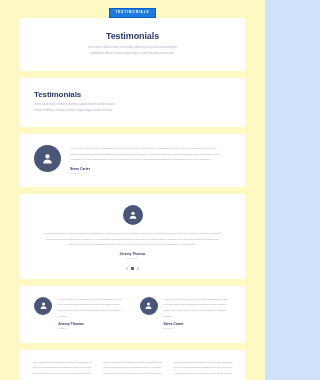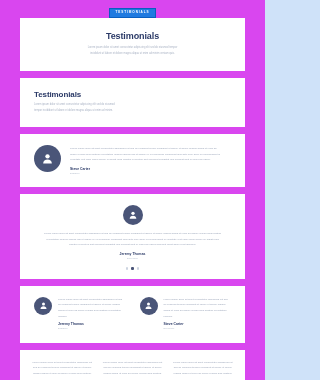--- a/index.html
+++ b/index.html
@@ -10,21 +10,21 @@
     width: 265px;
     height: 380px;
     background: #cfe2f9;
     font-family: "Liberation Sans", sans-serif;
     overflow: hidden;
   }
   .page {
     width: 265px;
     height: 380px;
     position: relative;
-    background: #d946ef;
+    background: #fef9c3;
     box-sizing: border-box;
   }
 
   
   .badge-wrap {
     width: 100%;
     display: flex;
     justify-content: center;
     padding-top: 8px;
   }

